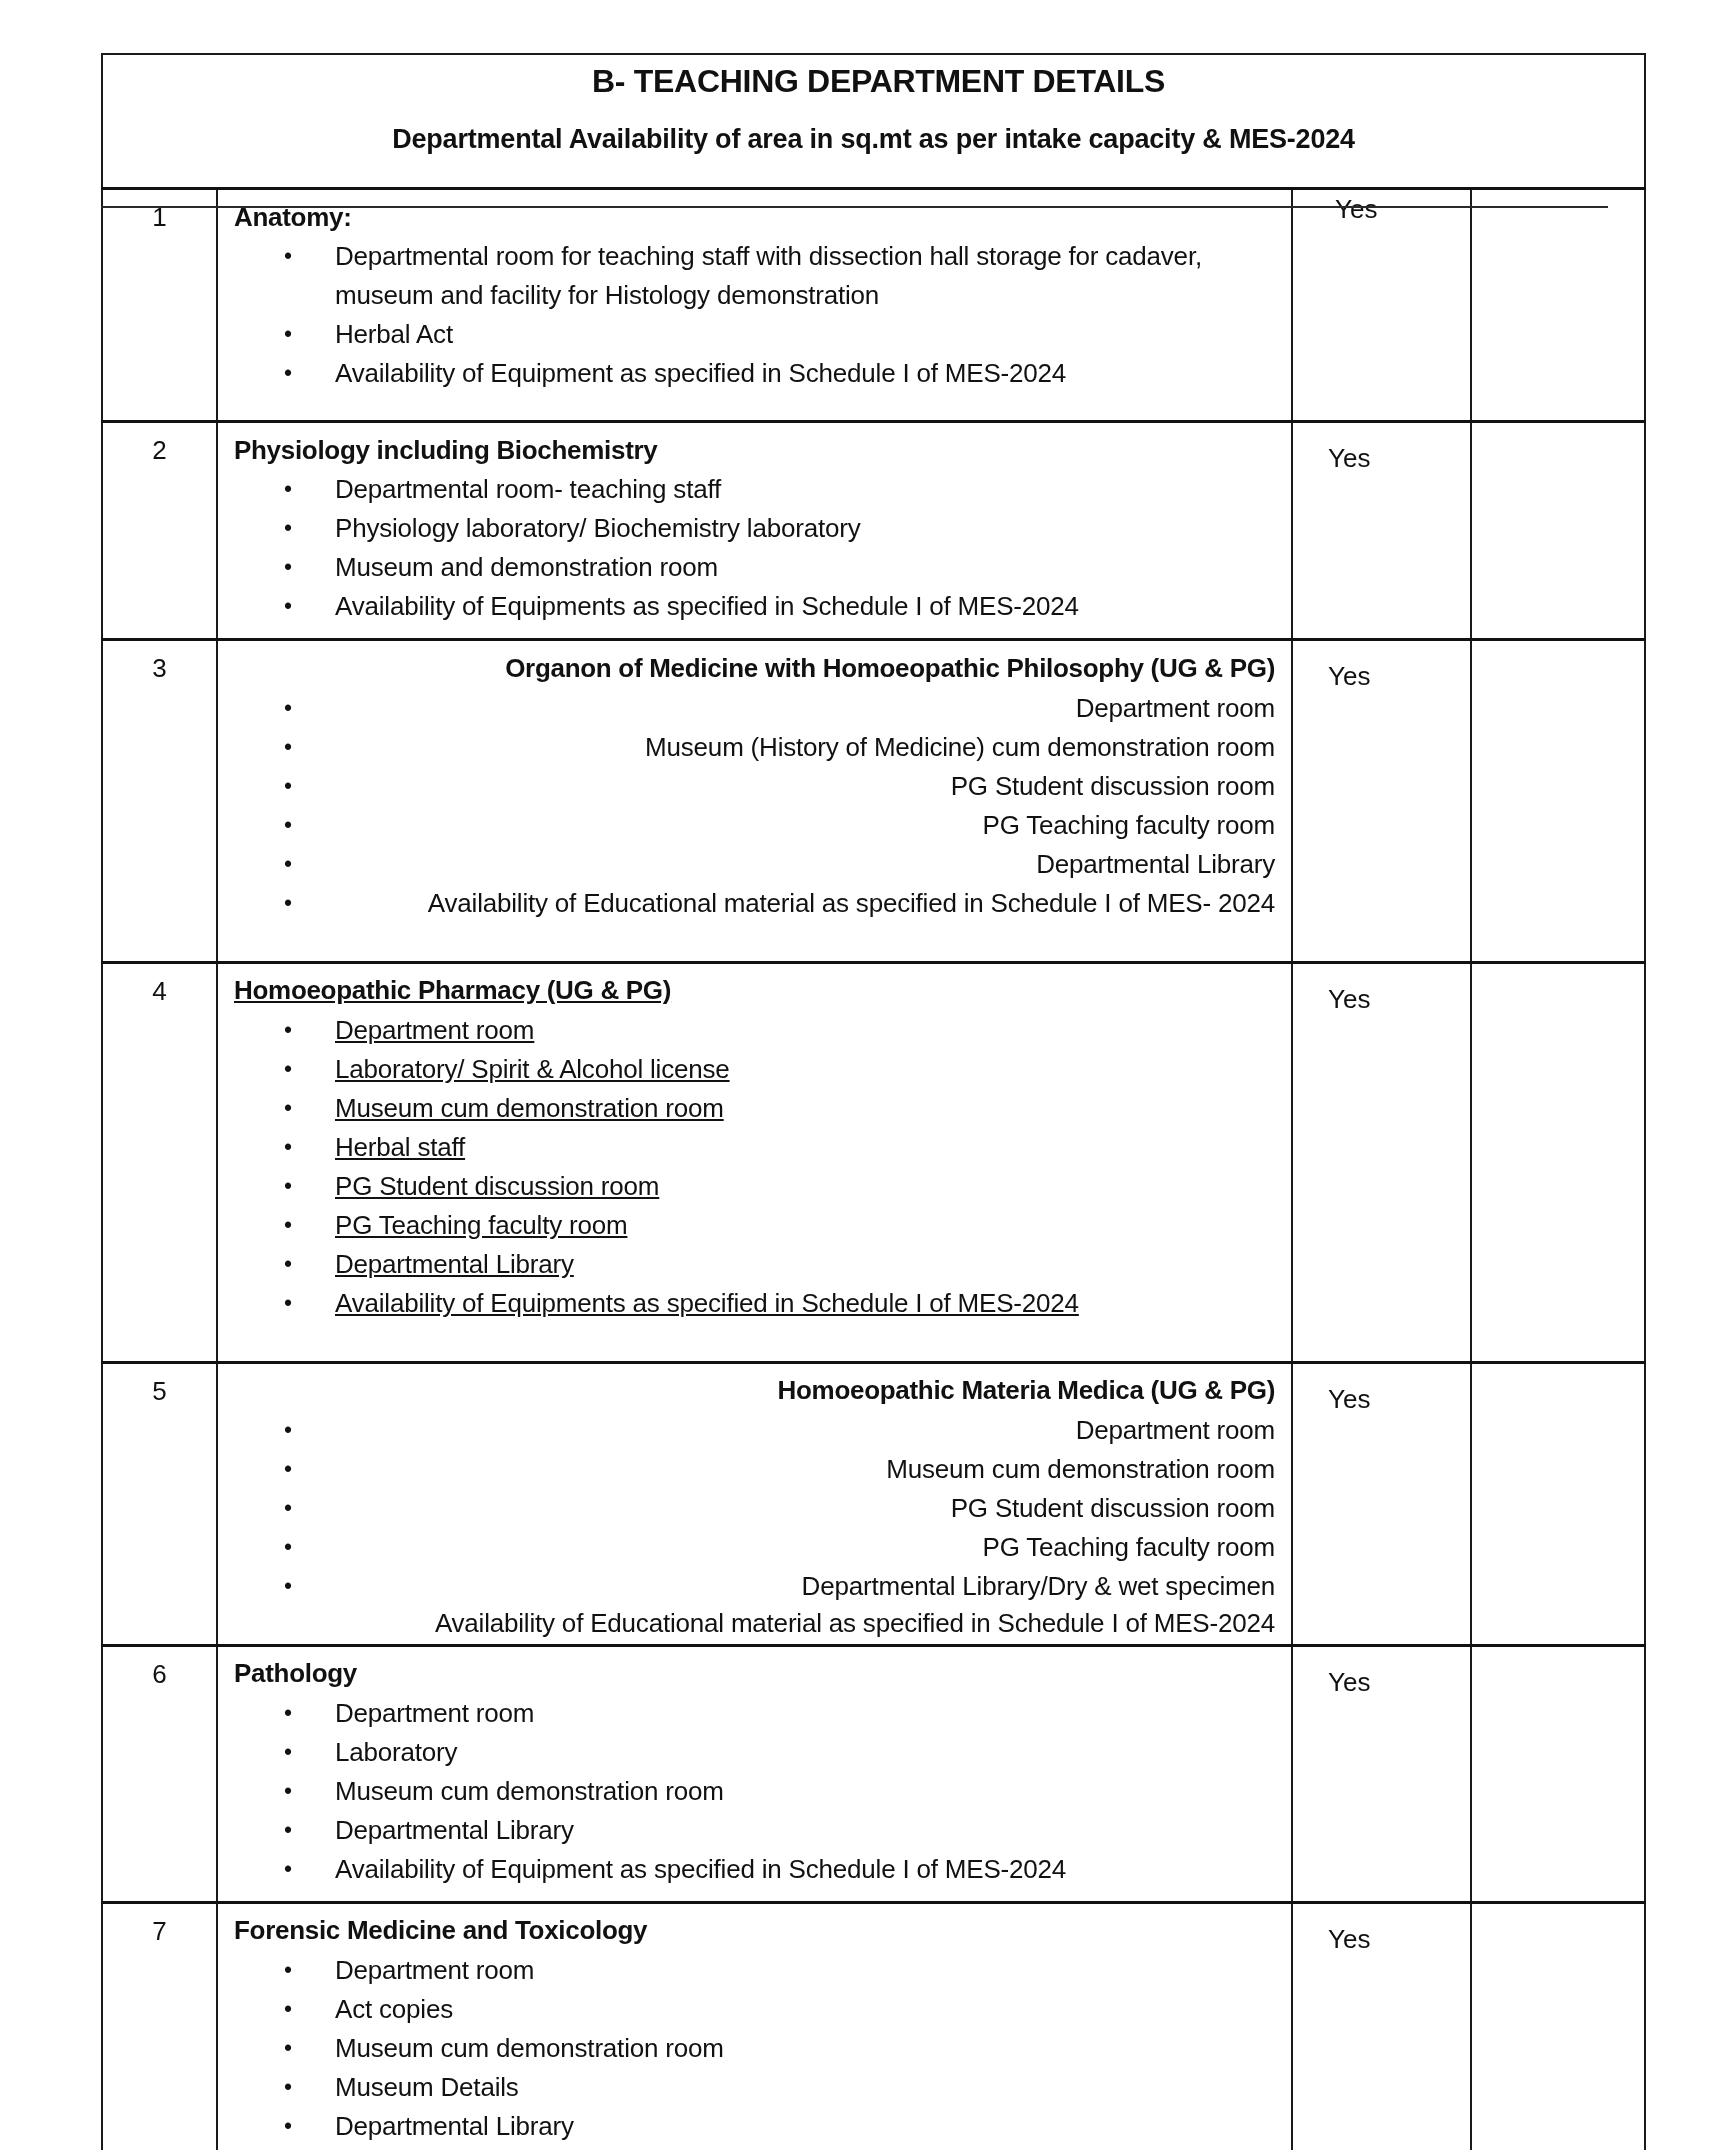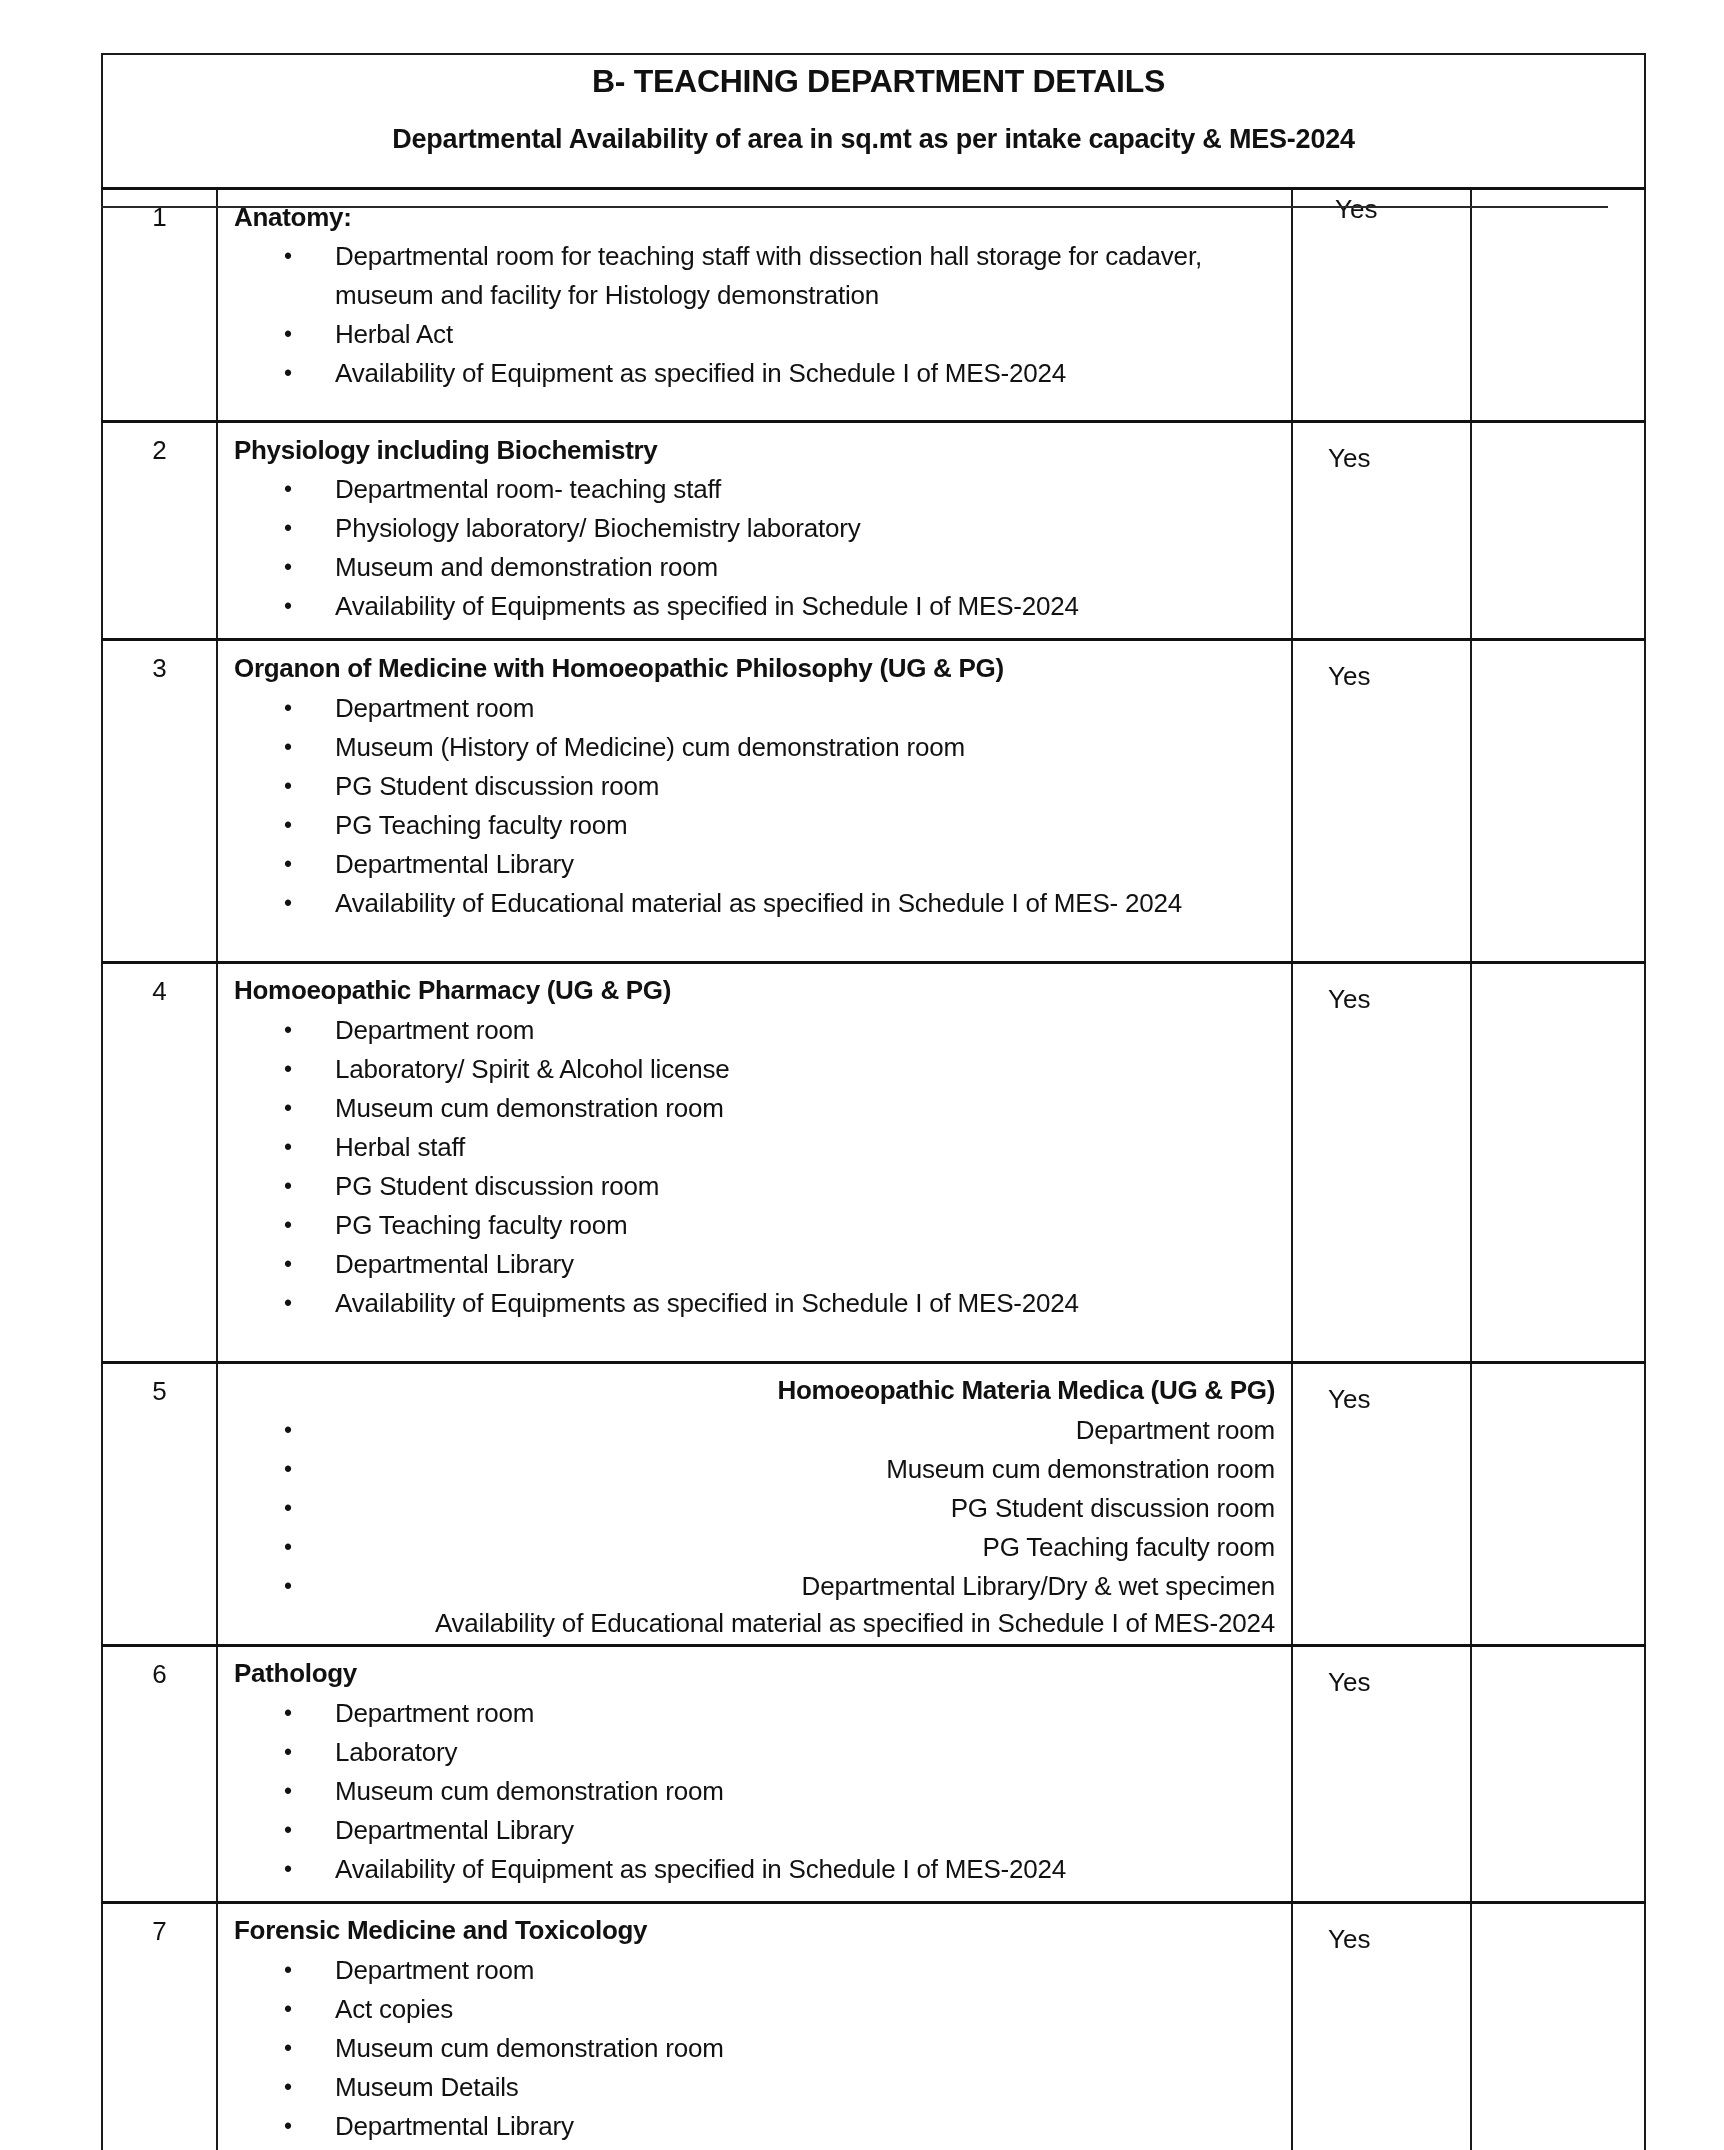--- a/index.html
+++ b/index.html
@@ -105,22 +105,22 @@
     .stray-line {
       position: absolute;
       left: 101px;
       top: 206px;
       width: 1507px;
       height: 0;
       border-top: 2px solid #2a2a2a;
     }
     .row-1 td.desc-cell { padding-bottom: 27px !important; margin-top: 12px; }
     .row-1 ul.items li { line-height: 39px; }
-    .row-3 td.desc-cell { padding-bottom: 38px !important; }
-    .row-4 td.desc-cell { padding-bottom: 38px !important; }
+    .row-3 td.desc-cell { padding-bottom: 38px !important; text-align: right; }
+    .row-4 td.desc-cell { padding-bottom: 38px !important; text-decoration: underline; }
     .row-5 td.desc-cell { padding-bottom: 2.7px !important; text-align: right; }
   </style>
 </head>
 <body>
 
 <div class="page">
   <table class="dept">
     <colgroup>
       <col class="c-no">
         <col class="c-desc">

